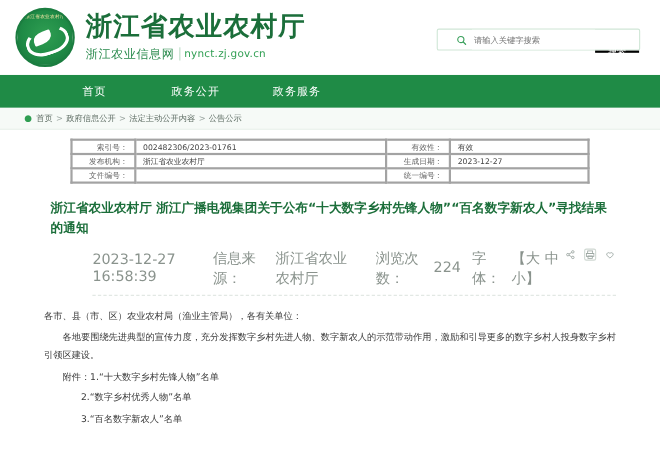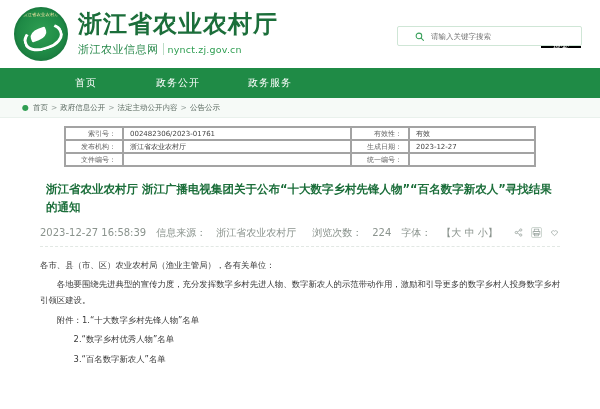--- a/index.html
+++ b/index.html
@@ -184,25 +184,26 @@
     text-align: left;
     font-size: 11.5px;
     font-weight: bold;
     color: #1b6e3a;
     line-height: 1.55;
     padding: 0 6px;
   }
   .doc-subbar {
     margin-top: 9px;
     display: flex;
-    align-items: center;
-    font-size: 10px;
+    align-items: flex-start;
+    font-size: 13px;
     color: #8a938d;
     border-bottom: 1px dashed #e2e8e4;
     padding-bottom: 6px;
+    margin-left: 44px;
   }
   .doc-subbar .left { display: flex; gap: 10px; align-items: center; }
   .doc-subbar .mid { display: flex; gap: 10px; align-items: center; margin-left: 16px; }
   .fontsize { color: #8a938d; }
   .doc-subbar .right {
     margin-left: auto;
     display: flex; align-items: center; gap: 7px;
   }
   .ic {
     width: 11px; height: 11px;

